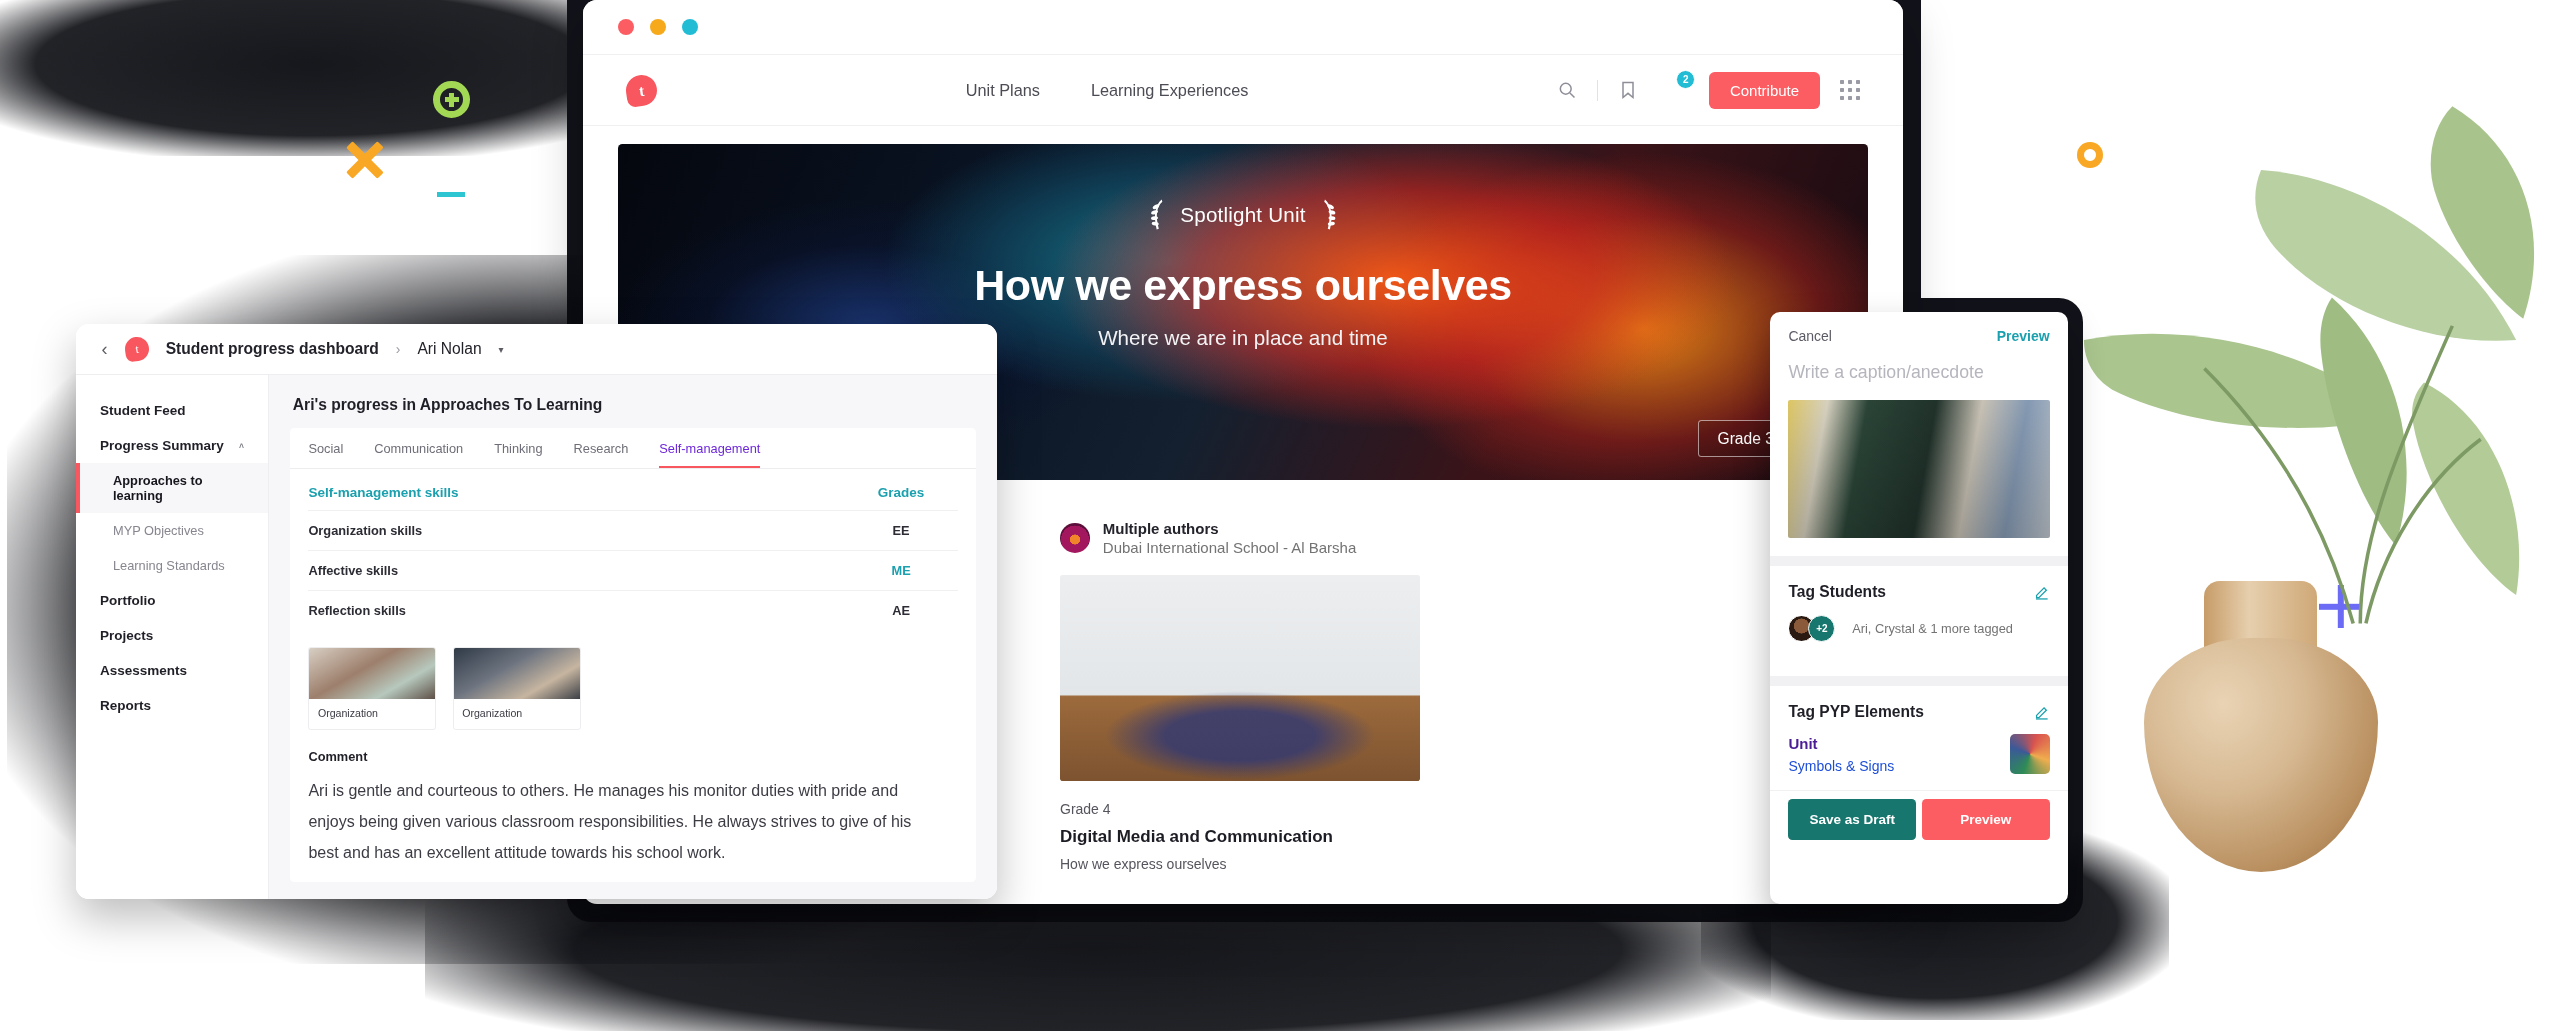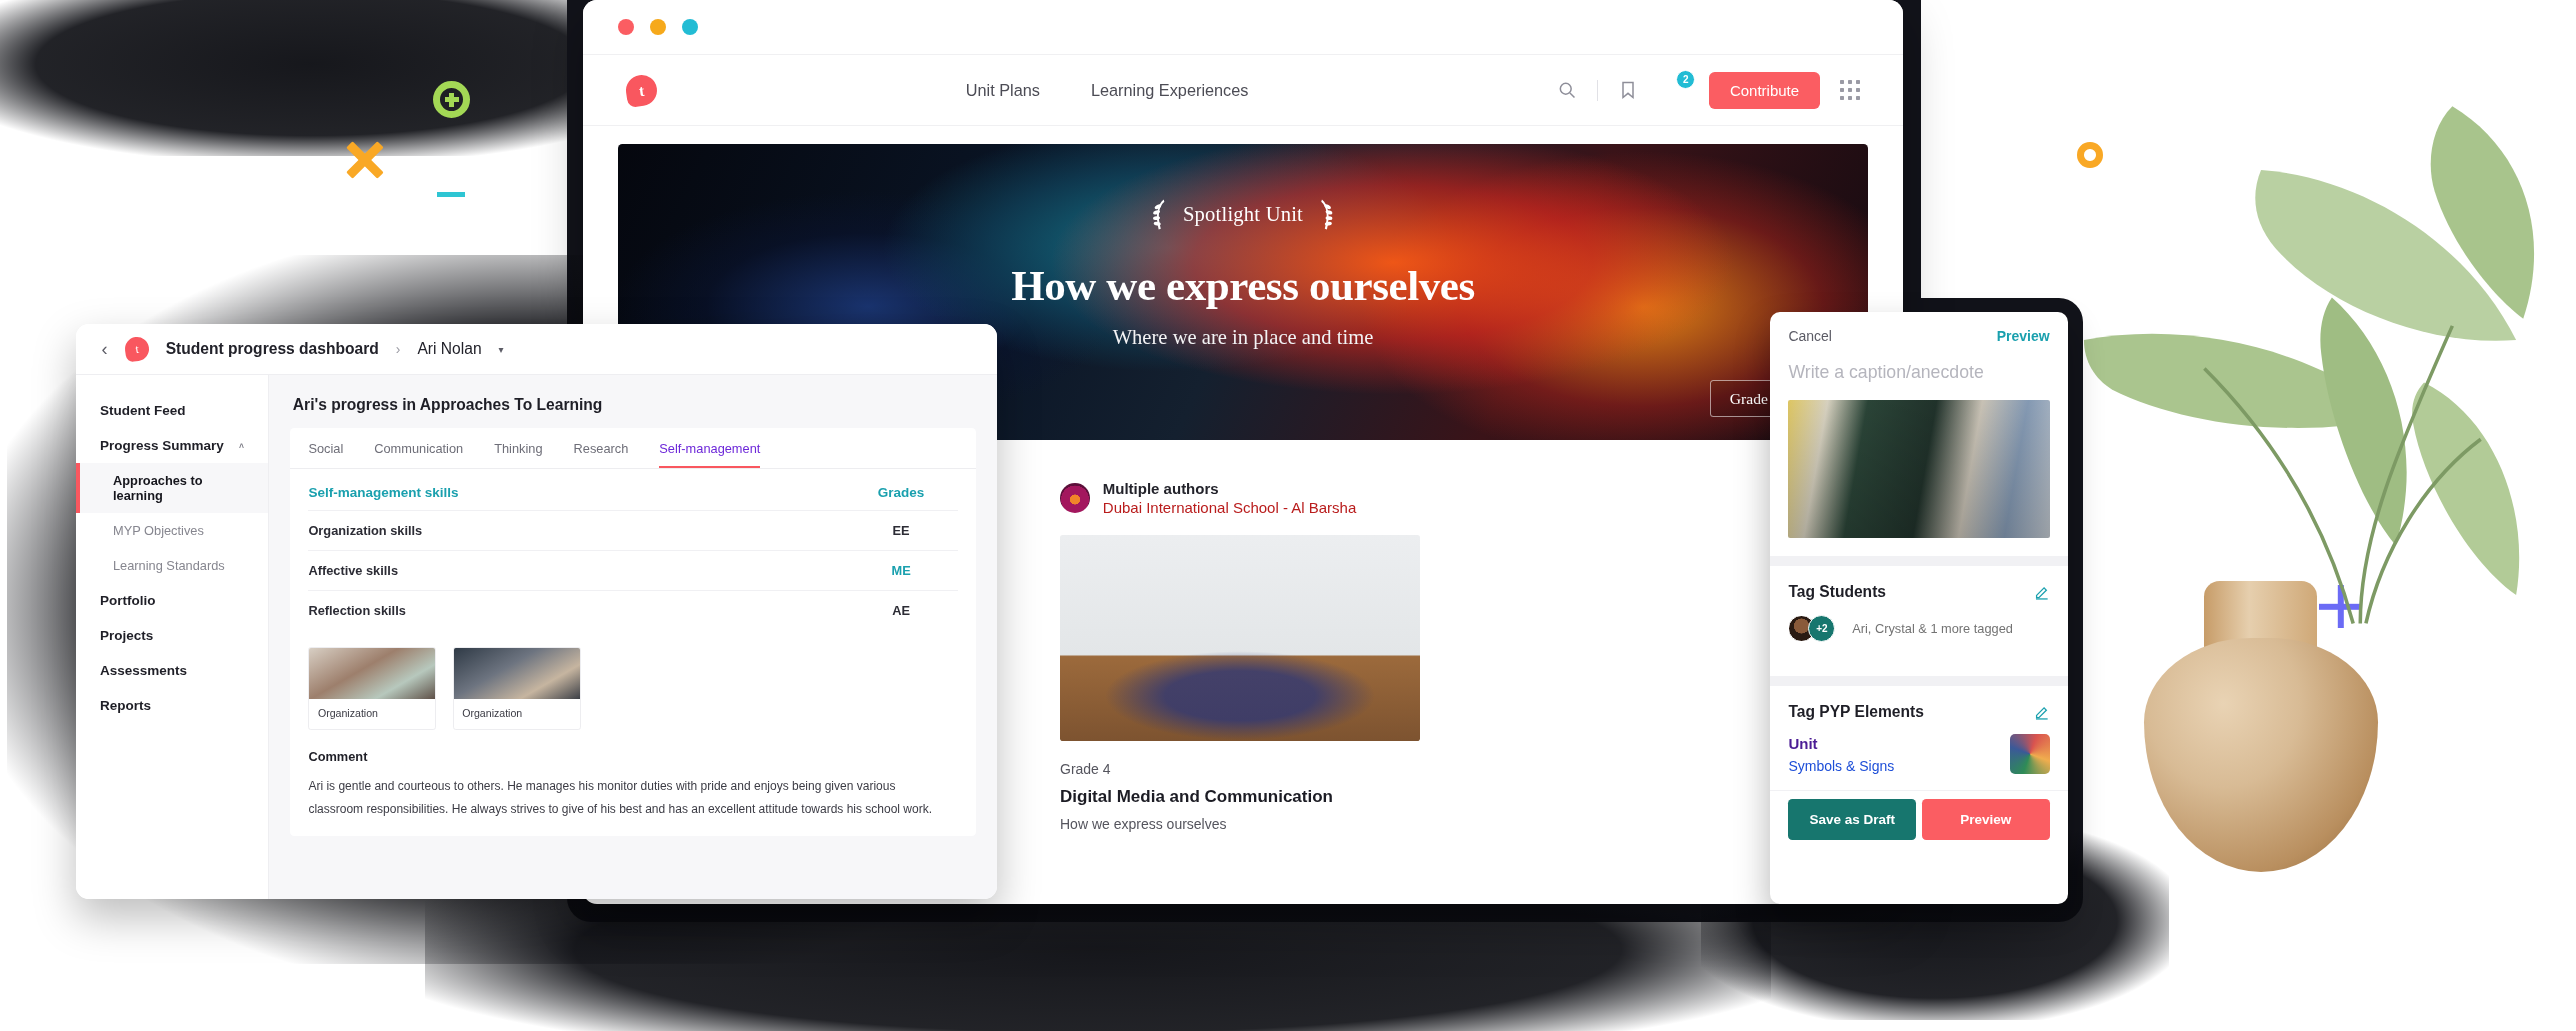--- a/index.html
+++ b/index.html
@@ -88,29 +88,28 @@
   }
   .btn-contribute{
     background:#fb5d62; color:#fff; border:none; border-radius:5.7px;
     padding:10px 21px; font-size:15px; font-family:"Liberation Sans",sans-serif; cursor:pointer;
   }
   .grid-icon{ display:grid; grid-template-columns:repeat(3,4.3px); gap:3.5px; }
   .grid-icon i{ width:4.3px; height:4.3px; background:#9a9aa4; border-radius:0.7px; display:block; }
 
   
   .hero{
-    position:relative; margin:18.4px 35px 0 35px; height:296px; border-radius:4.3px;
+    position:relative; margin:18.4px 35px 0 35px; height:336px; border-radius:4.3px;
     overflow:hidden;
     background:
       radial-gradient(ellipse 38% 62% at 62% 40%, rgba(255,90,20,0.92) 0%, rgba(220,40,30,0.6) 42%, rgba(0,0,0,0) 72%),
       radial-gradient(ellipse 30% 70% at 82% 55%, rgba(255,150,20,0.85) 0%, rgba(190,40,30,0.45) 48%, rgba(0,0,0,0) 75%),
       radial-gradient(ellipse 30% 55% at 44% 35%, rgba(22,120,140,0.95) 0%, rgba(16,70,95,0.7) 48%, rgba(0,0,0,0) 76%),
       radial-gradient(ellipse 26% 50% at 20% 55%, rgba(30,60,130,0.8) 0%, rgba(10,20,50,0.5) 50%, rgba(0,0,0,0) 78%),
       linear-gradient(115deg,#05070e 0%,#0a1526 32%,#14202f 50%,#3a1318 72%,#120a10 100%);
-    font-family: Liberation Serif, serif;
   }
   .hero-inner{ position:absolute; inset:0; display:flex; flex-direction:column;
     align-items:center; justify-content:flex-start; padding-top:54px; }
   .spotlight{ display:flex; align-items:center; gap:14px; }
   .spotlight .txt{ color:#fff; font-size:20.6px; letter-spacing:0.2px; }
   .laurel{ width:15.6px; height:33px; }
   .hero-title{ color:#fff; font-size:43px; font-weight:700; margin-top:30px; letter-spacing:-0.4px; }
   .hero-sub{ color:#f3f3f5; font-size:20.6px; margin-top:15.6px; font-weight:400; }
   .grade-pill{
     position:absolute; right:-0.7px; bottom:23px;
@@ -119,21 +118,21 @@
   }
 
   
   .cards{ display:flex; gap:82px; padding:40px 35px 0 35px; }
   .card{ width:360px; }
   .card-author{ display:flex; align-items:center; gap:12.8px; margin-bottom:18.4px; }
   .author-av{ width:30px; height:30px; border-radius:50%; flex:none; }
   .av-norway{ background: radial-gradient(circle at 40% 40%, #3fc5d6 0 44%, #0e4f63 45% 100%); }
   .av-dubai{ background: radial-gradient(circle at 50% 55%, #f1852a 0 22%, #a3175e 23% 62%, #5c0f3a 63% 100%); }
   .author-name{ font-size:15px; font-weight:700; color:#23232b; }
-  .author-school{ font-size:15px; color:#b91c1c; margin-top:2.1px; }
+  .author-school{ font-size:15px; color:#737373; margin-top:2.1px; }
   .card-img{ width:100%; height:206px; border-radius:2.8px; }
   .img-tools{
     background:
       repeating-linear-gradient(90deg, rgba(120,78,40,.22) 0 6.4px, rgba(200,160,110,.25) 6.4px 14px),
       linear-gradient(170deg,#b88b54 0%,#d8ad78 28%,#e8d4b4 52%,#c39a64 76%,#8f6334 100%);
   }
   .img-book{
     background:
       radial-gradient(ellipse 52% 30% at 50% 78%, rgba(40,52,120,.75) 0 40%, rgba(0,0,0,0) 72%),
       linear-gradient(180deg,#eceef0 0%,#e3e6e8 58%,#9c6a3c 59%,#7d5330 100%);
@@ -201,21 +200,21 @@
   .thumb .cap{ font-size:10.6px; color:#3b3b44; padding:8.5px 8.5px 10px 8.5px; }
 
   .cmt{ padding:18.4px 18.4px 0 18.4px; }
   .cmt-h{ font-size:12.8px; font-weight:700; color:#1f1f27; }
   .cmt-top{ display:flex; align-items:flex-start; gap:11.3px; margin-top:12.8px; }
   .cmt-av{ width:24px; height:24px; border-radius:50%;
     background: conic-gradient(#e55,#f90,#4c9,#59f,#b5d,#e55); flex:none; }
   .cmt-name{ font-size:11.3px; color:#22222a; }
   .cmt-meta{ font-size:10px; color:#74747e; margin-top:2.8px; }
   .cmt-date{ margin-left:auto; font-size:10px; color:#74747e; }
-  .cmt-body{ font-size:12px; color:#3c3c45; line-height:1.95; margin-top:11.3px; max-width:624px; }
+  .cmt-body{ font-size:16px; color:#3c3c45; line-height:1.95; margin-top:11.3px; max-width:624px; }
 
   
   #phone{
     position:absolute; left:1770px; top:312px; width:298px; height:592px;
     background:#fff; border-radius:10px; overflow:hidden;
     box-shadow:0 17px 35px rgba(0,0,0,.3);
   }
   .ph-head{ display:flex; justify-content:space-between; align-items:center; padding:15.6px 18.4px 7px 18.4px; }
   .ph-cancel{ font-size:14px; color:#5b5b65; }
   .ph-preview{ font-size:14px; color:#1aa0ae; font-weight:700; }

